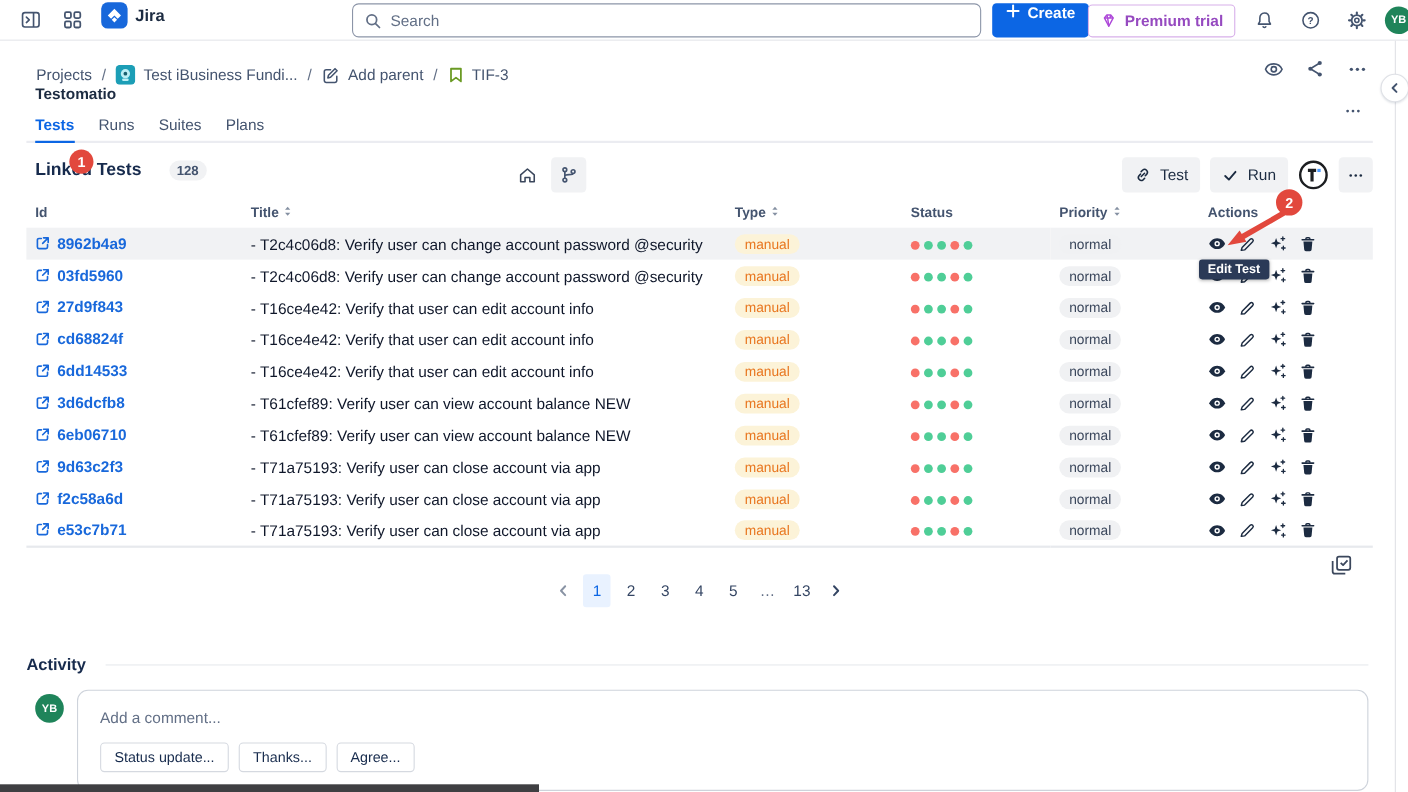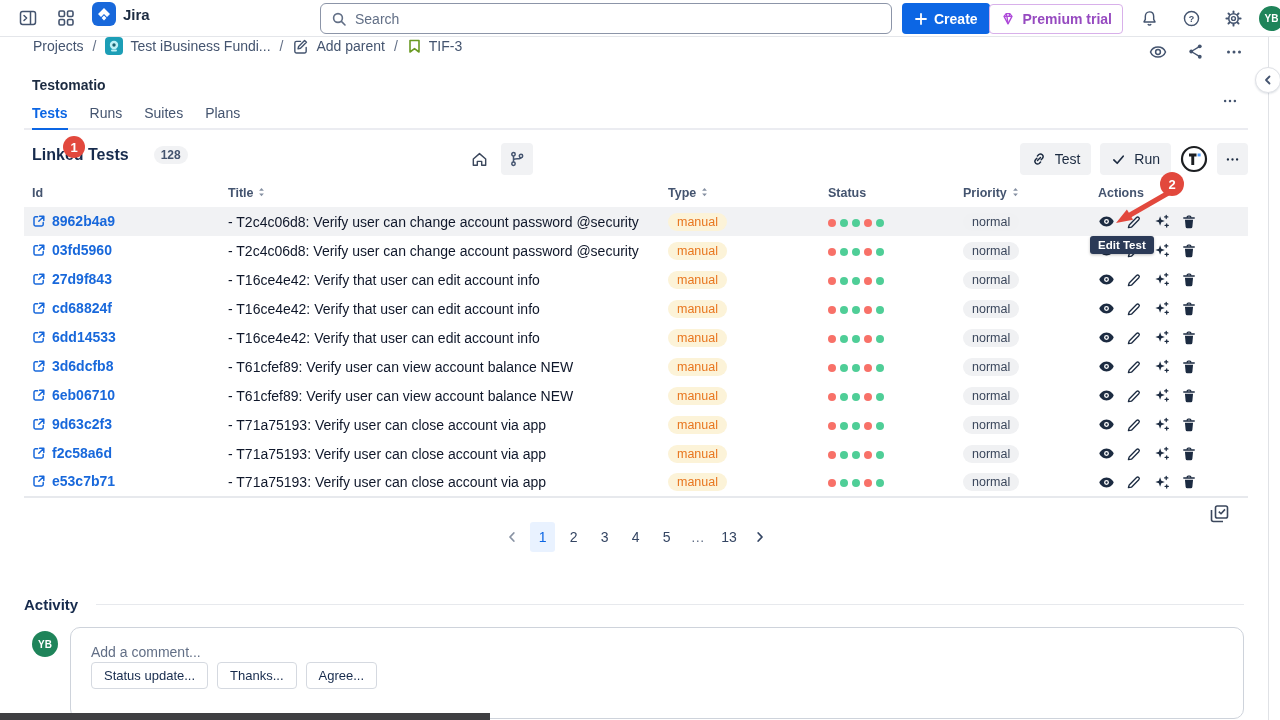--- a/index.html
+++ b/index.html
@@ -9,27 +9,27 @@
 
   
   .navbar { position:relative; height:37px; background:#fff; border-bottom:1px solid #E4E6EA; display:flex; align-items:center; padding-left:12px; }
   .nav-left { display:flex; align-items:flex-start; gap:6px; }
   .icon-btn { width:32px; height:32px; display:flex; align-items:center; justify-content:center; border-radius:4px; background:transparent; border:none; cursor:pointer; }
   .jira-brand { display:flex; align-items:center; gap:7px; margin-left:4px; }
   .jira-tile { width:24px; height:24px; border-radius:6px; background:#1868DB; display:flex; align-items:center; justify-content:center; }
   .jira-name { font-size:15px; font-weight:700; color:#1C2B41; }
   .search-box { position:absolute; left:320px; top:3px; width:572px; height:31px; border:1px solid #8C95A8; border-radius:6px; display:flex; align-items:center; gap:8px; padding:0 10px; background:#fff; }
   .search-box span { font-size:14px; color:#626F86; }
-  .create-btn { position:absolute; left:902px; top:3px; height:31px; background:#0C66E4; color:#fff; border:none; border-radius:4px; font-size:14px; font-weight:600; display:flex; align-items:center; gap:6px; padding:0 12px; cursor:pointer; }
+  .create-btn { position:absolute; left:902px; top:3px; height:31px; background:#0C66E4; color:#fff; border:none; border-radius:4px; font-size:14px; font-weight:600; display:flex; align-items:flex-start; gap:6px; padding:0 12px; cursor:pointer; }
   .nav-right { position:absolute; right:-4px; top:3px; height:31px; display:flex; align-items:center; gap:10px; }
   .premium-btn { height:30px; display:flex; align-items:center; gap:7px; border:1px solid #D8B0EA; border-radius:4px; background:#fff; padding:0 10px; font-size:14px; font-weight:600; color:#964AC0; cursor:pointer; }
   .avatar { width:25px; height:25px; border-radius:50%; background:#1F845A; color:#fff; font-size:10px; font-weight:700; display:flex; align-items:center; justify-content:center; }
 
   
-  .crumb-row { height:40px; display:flex; align-items:flex-start; padding:0 22px 0 33px; }
+  .crumb-row { height:40px; display:flex; align-items:flex-end; padding:0 22px 0 33px; }
   .crumbs { display:flex; align-items:center; gap:9px; font-size:14px; color:#44546F; }
   .crumbs .sep { color:#626F86; }
   .crumb-link { display:flex; align-items:center; gap:7px; color:#44546F; cursor:pointer; }
   .proj-tile { width:18px; height:18px; border-radius:4px; }
   .crumb-actions { margin-left:auto; display:flex; gap:9px; margin-right:10px; }
   .crumb-actions .icon-btn { width:29px; height:29px; }
 
   
   .content { position:relative; margin:0 32px 0 24px; }
   .panel-title { font-size:14px; font-weight:700; color:#1C2B41; margin:0 0 0 8px; }
@@ -74,21 +74,21 @@
 
   
   .activity { margin-top:44px; }
   .activity-head { display:flex; align-items:center; }
   .activity-title { font-size:15px; font-weight:700; color:#172B4D; margin-left:0px; }
   .activity-rule { flex:1; height:1px; background:#E7E9ED; margin-left:18px; margin-right:4px; }
   .comment-row { display:flex; gap:12px; margin-top:14px; align-items:flex-start; }
   .comment-avatar { width:26px; height:26px; margin-left:8px; margin-top:4px; }
   .comment-box { flex:1; border:1px solid #CED3DB; border-radius:10px; min-height:92px; padding:16px 20px; margin-right:4px; background:#fff; }
   .comment-placeholder { color:#626F86; font-size:14px; }
-  .chips { display:flex; gap:9px; margin-top:2px; }
+  .chips { display:flex; gap:9px; margin-top:15px; }
   .chip { border:1px solid #D5D9E0; background:#fff; border-radius:4px; padding:5px 12px; font-size:13px; font-weight:500; color:#172B4D; cursor:pointer; }
 
   
   .num-badge { position:absolute; background:#E2483D; color:#fff; font-weight:700; border-radius:50%; display:flex; align-items:center; justify-content:center; z-index:6; }
   .badge-1 { left:63px; top:136px; width:22px; height:22px; font-size:13px; }
   .badge-2 { left:1160px; top:172px; width:24px; height:24px; font-size:13px; }
   .anno-arrow { position:absolute; left:1106px; top:182px; z-index:6; }
   .tooltip { position:absolute; left:1090px; top:236px; background:#2B3A57; color:#fff; font-size:11.5px; font-weight:600; border-radius:3px; padding:3px 8px; z-index:5; box-shadow:0 1px 3px rgba(0,0,0,.25); }
   .right-divider { position:absolute; left:1268px; top:37px; width:1px; height:683px; background:#E0E2E6; }
   .collapse-handle { position:absolute; left:1255px; top:67px; width:26px; height:26px; background:#fff; border:1px solid #DFE1E6; border-radius:50%; display:flex; align-items:center; justify-content:center; cursor:pointer; box-shadow:0 1px 2px rgba(9,30,66,.12); z-index:4; }

